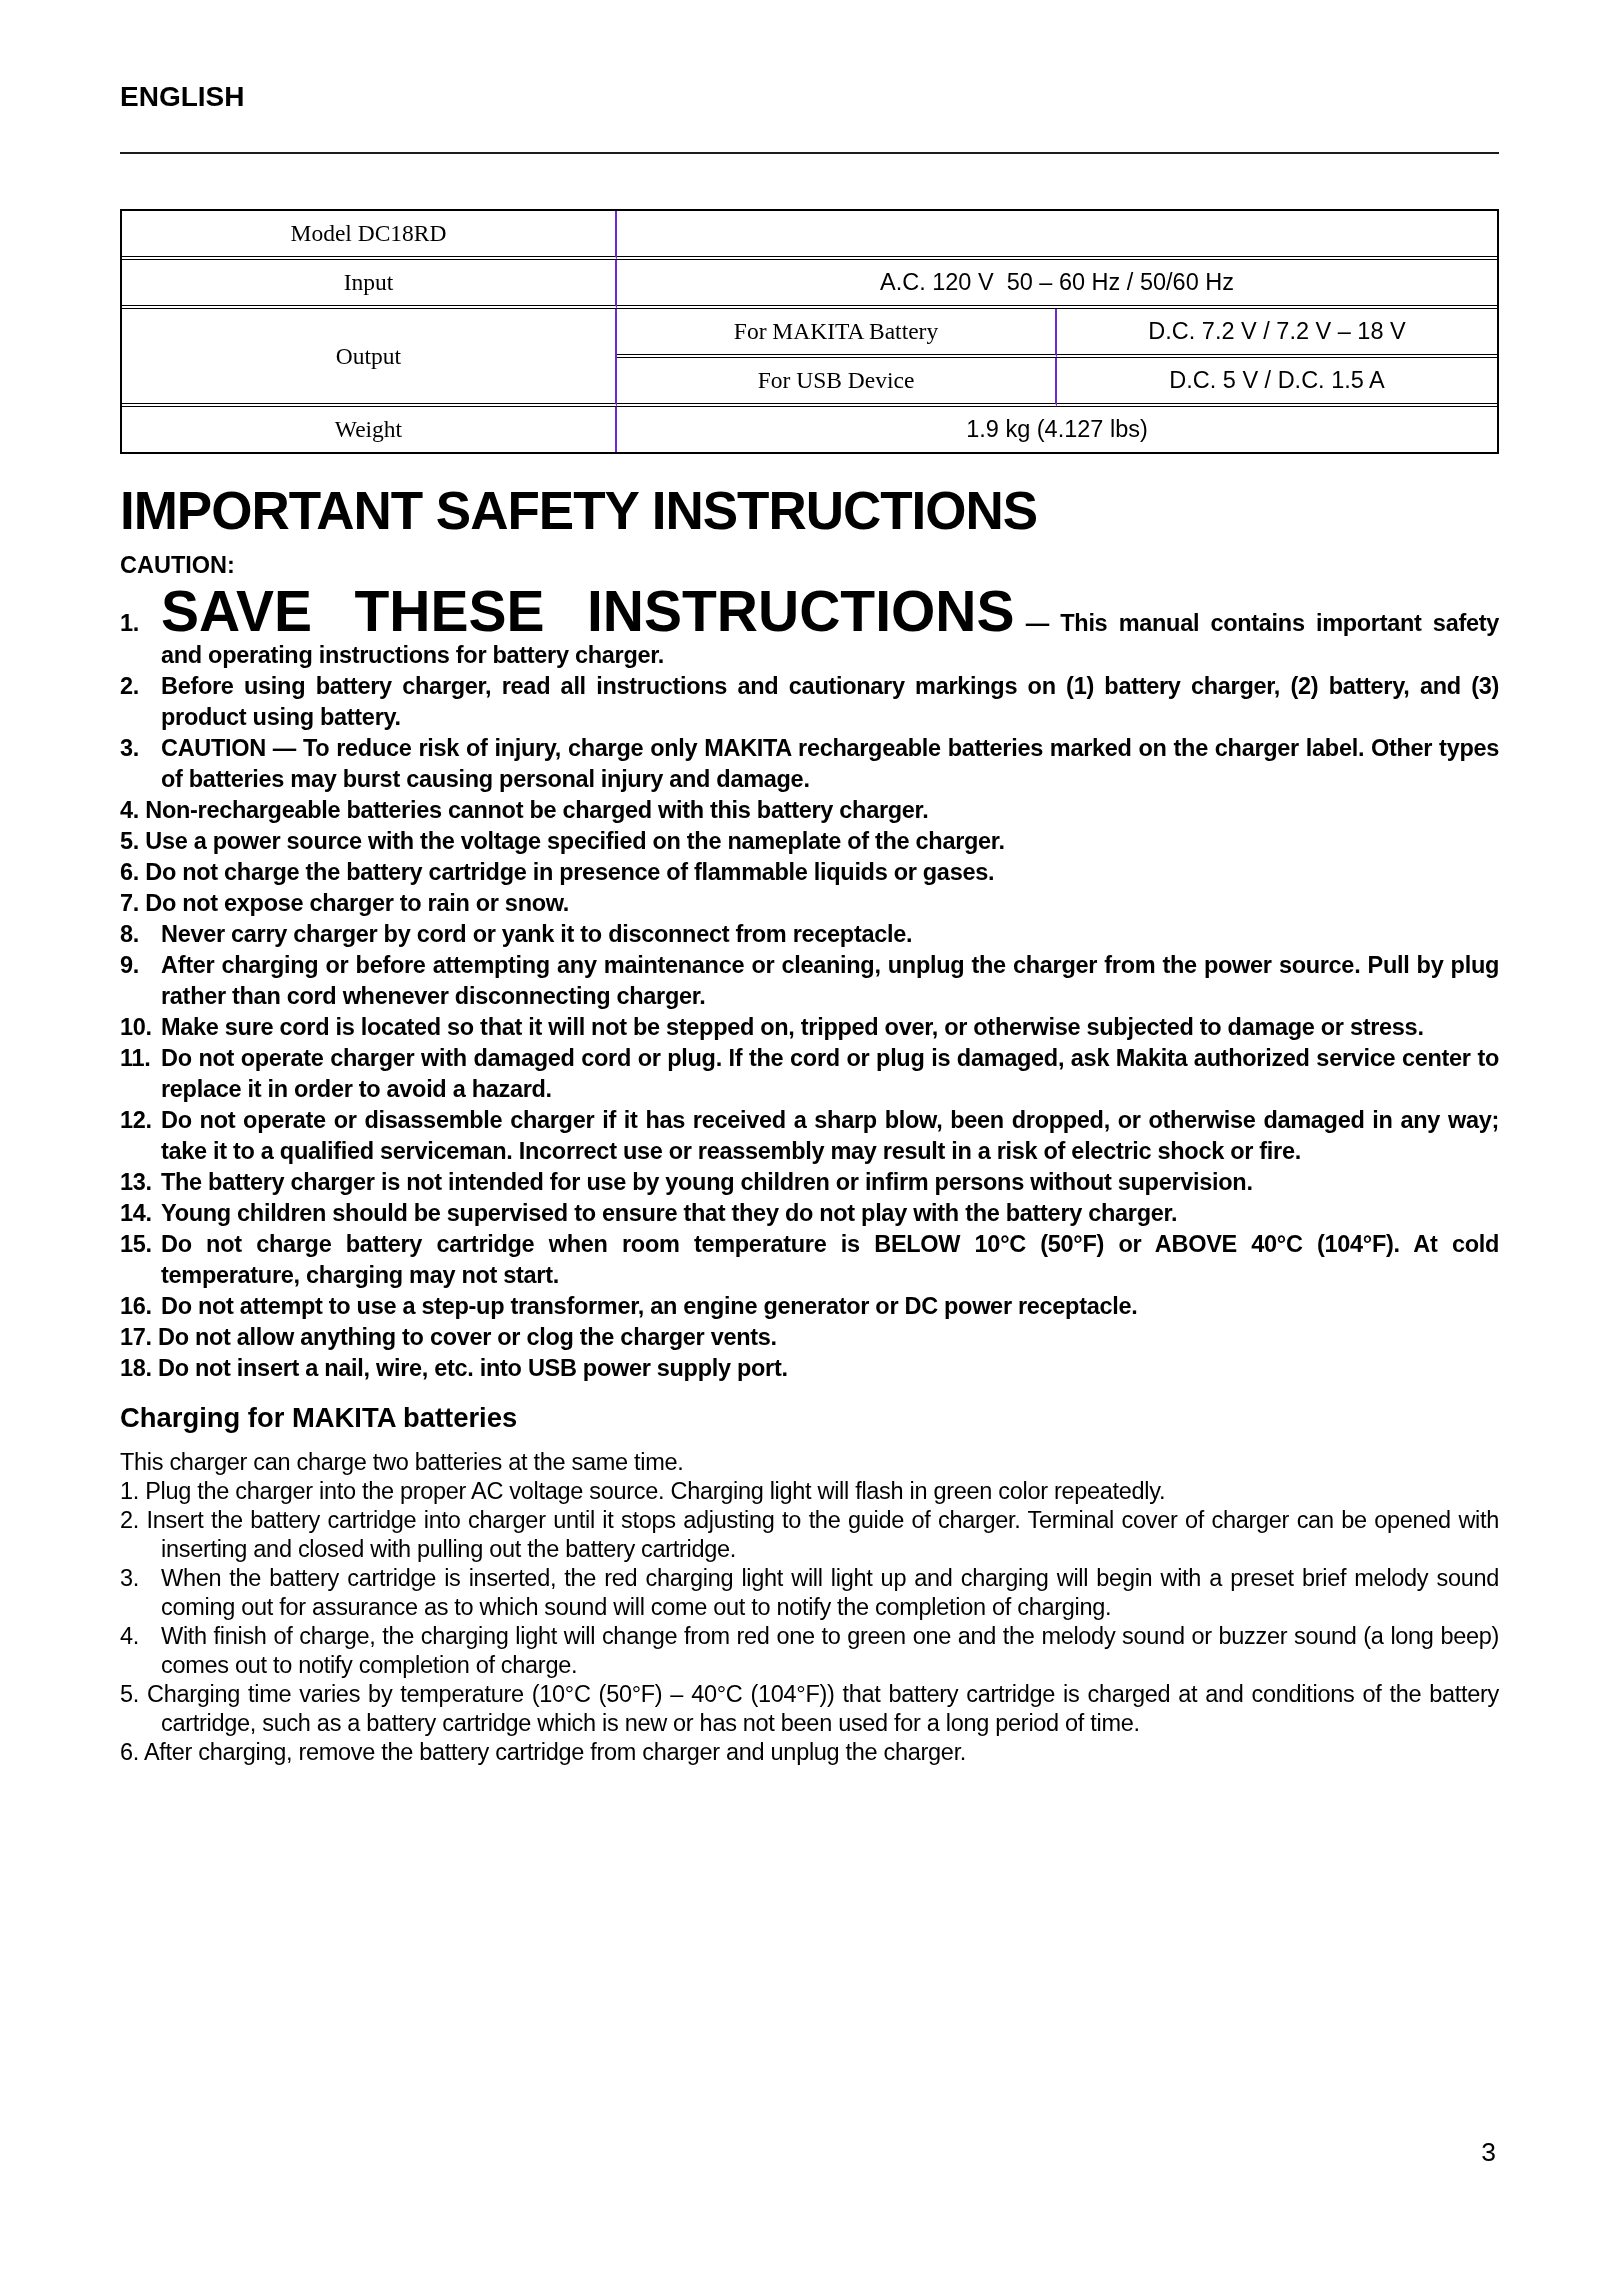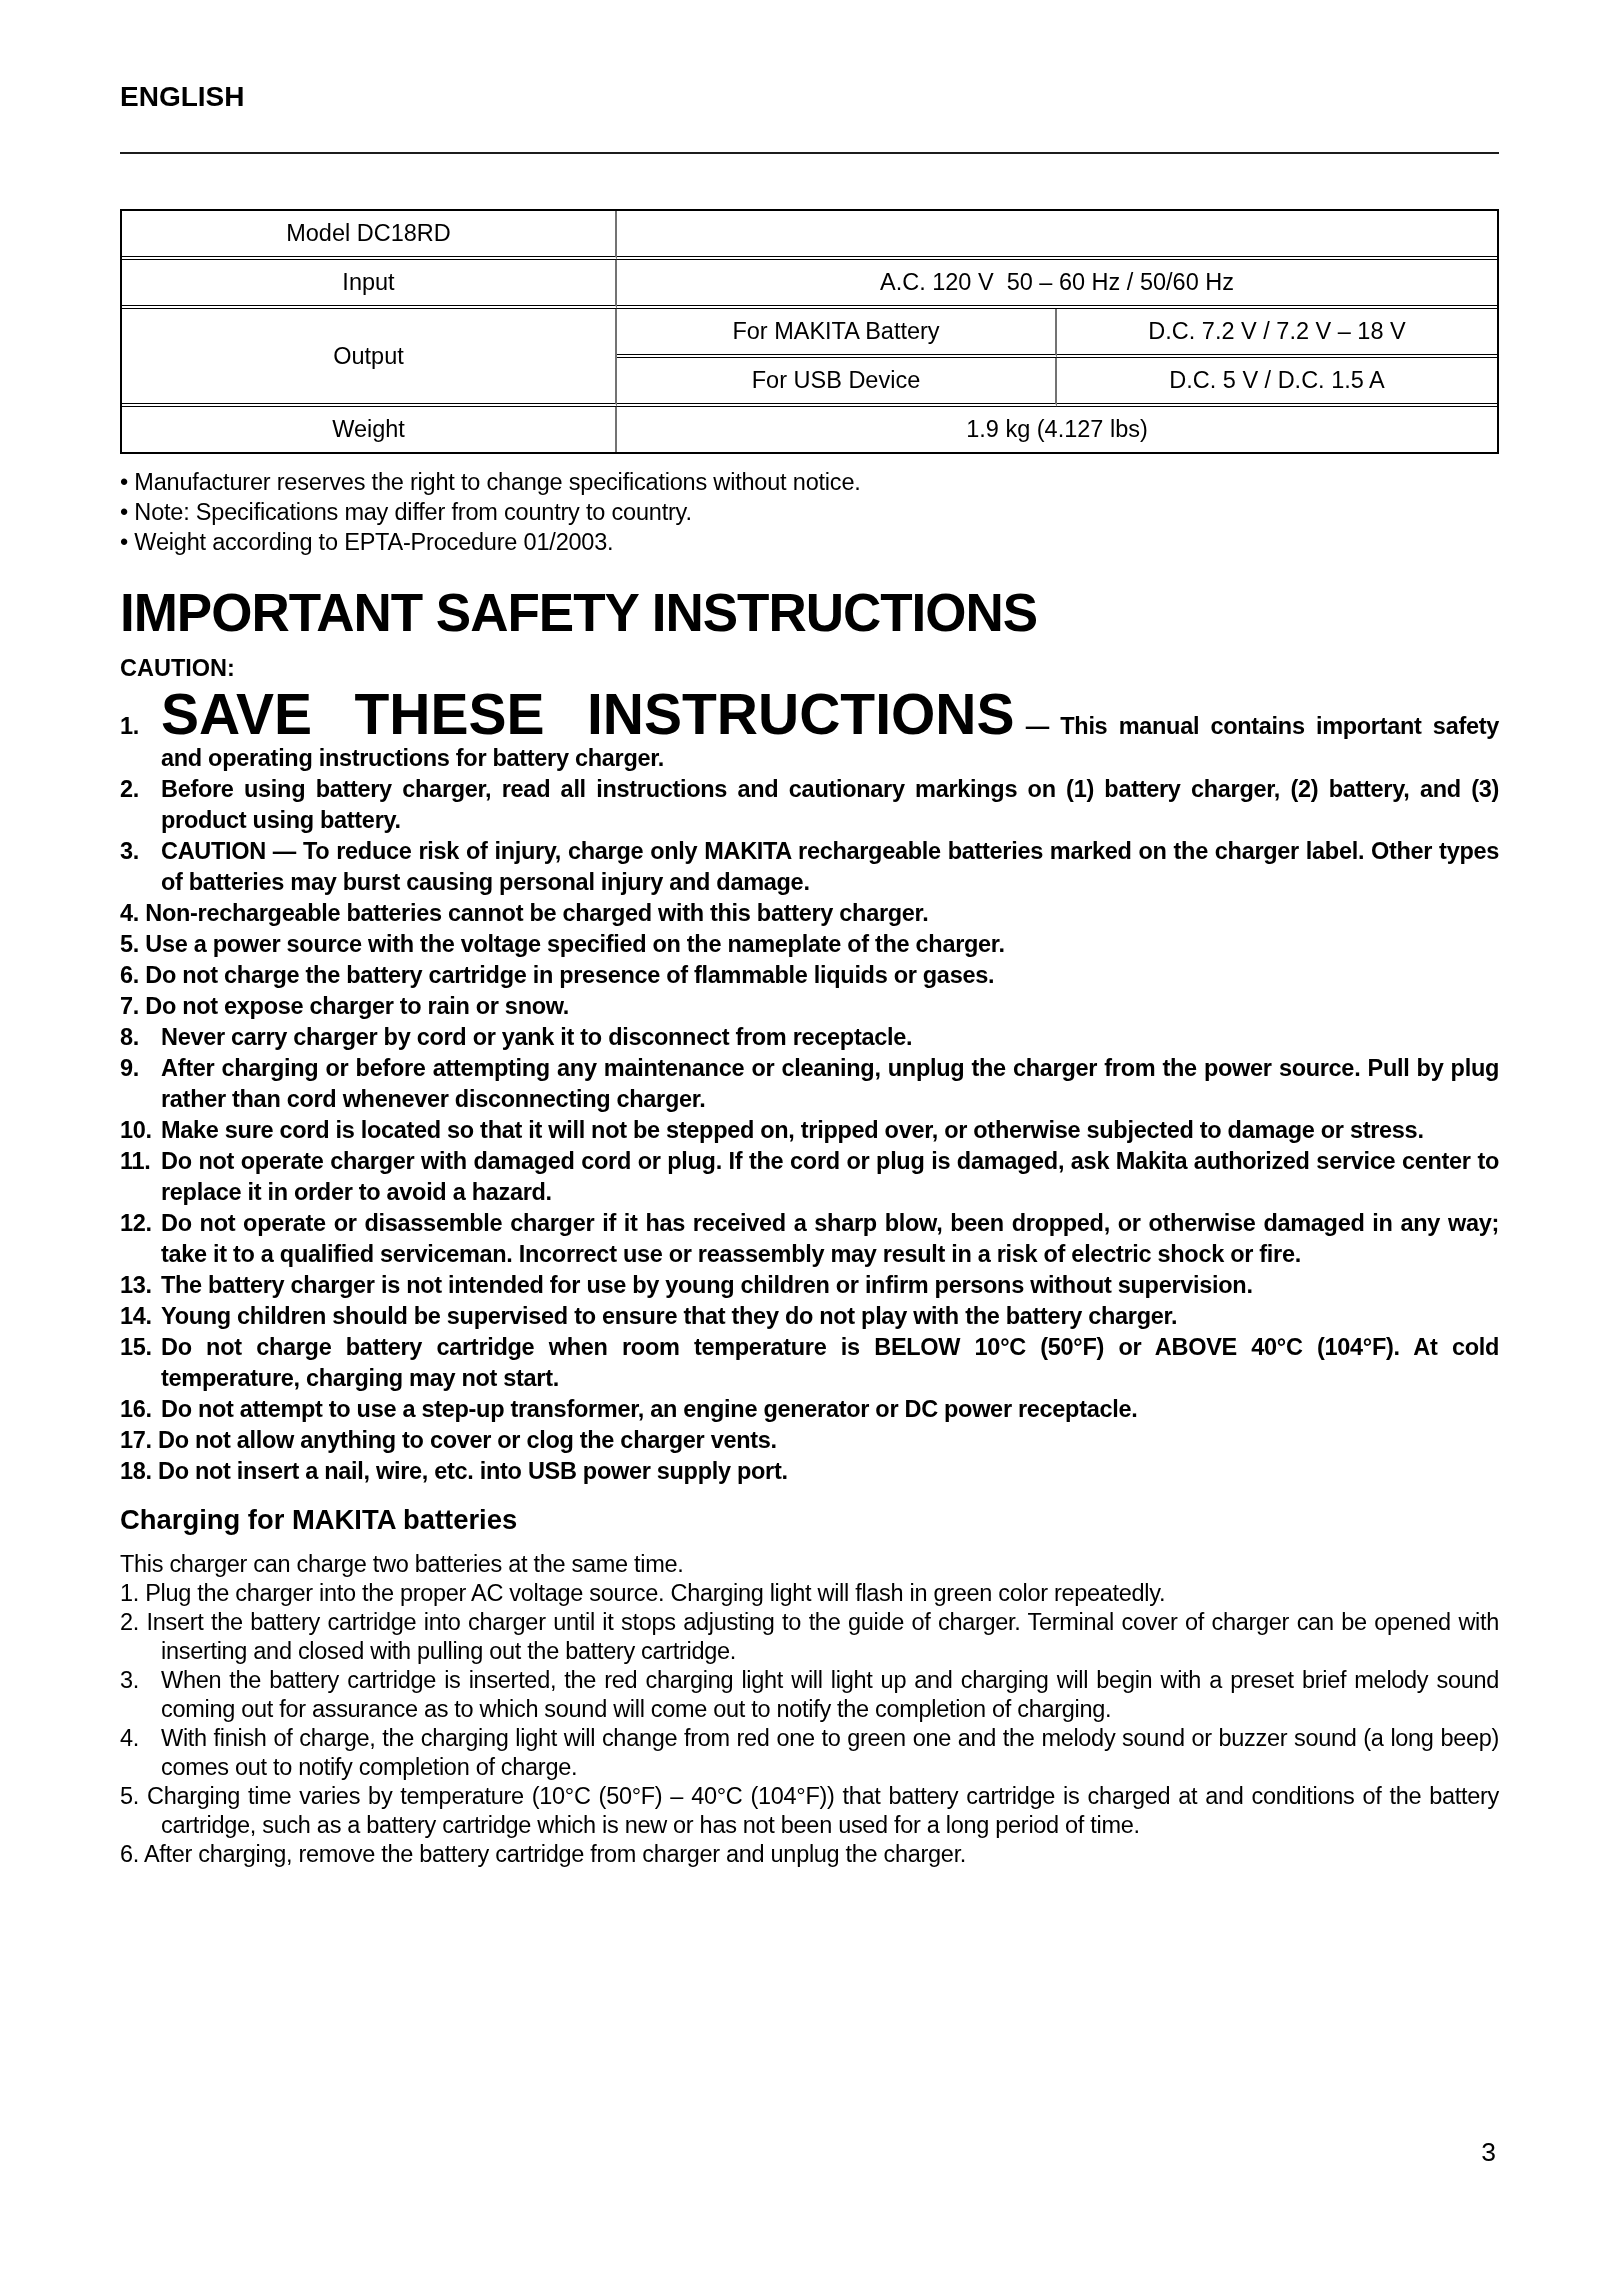--- a/index.html
+++ b/index.html
@@ -19,21 +19,21 @@
 
   .spec-table {
     width: 100%;
     border-collapse: separate; border-spacing: 0;
     border: 2.9px solid #000;
     margin-top: 55px;
     font-size: 23.5px;
     table-layout: fixed;
   }
   .spec-table td { text-align: center; vertical-align: middle; height: 45px; padding: 0 7.8px; overflow: hidden; }
-  .br { border-right: 2px solid #737373; }
+  .br { border-right: 2px solid #6d28d9; font-family: Liberation Serif, serif; }
   .bb { border-bottom: 4.9px double #000; }
   .gap2 { white-space: pre-wrap; }
 
   .notes { margin-top: 12.7px; font-size: 23.5px; line-height: 30px; letter-spacing: -0.2px; }
 
   .safety-title { font-size: 53px; font-weight: bold; margin: 25.5px 0 0 0; letter-spacing: -1px; }
   .caution { font-size: 23.5px; font-weight: bold; margin-top: 11.8px; }
 
   .li { font-size: 23.5px; line-height: 31px; letter-spacing: -0.3px; }
   .safety-list { margin-top: 3.9px; }
@@ -86,25 +86,20 @@
         <td class="br bb">For USB Device</td>
         <td class="bb">D.C. 5 V / D.C. 1.5 A</td>
       </tr>
       <tr>
         <td class="br">Weight</td>
         <td colspan="2">1.9 kg (4.127 lbs)</td>
       </tr>
     </tbody>
   </table>
 
-  <div class="notes">
-    <div>• Manufacturer reserves the right to change specifications without notice.</div>
-    <div>• Note: Specifications may differ from country to country.</div>
-    <div>• Weight according to EPTA-Procedure 01/2003.</div>
-  </div>
 
   <h2 class="safety-title">IMPORTANT SAFETY INSTRUCTIONS</h2>
   <div class="caution">CAUTION:</div>
 
   <div class="safety-list">
 
     <div class="li tab item1">
       <span class="num">1.</span>
       <div class="txt">
         <span class="save">SAVE THESE INSTRUCTIONS</span>

